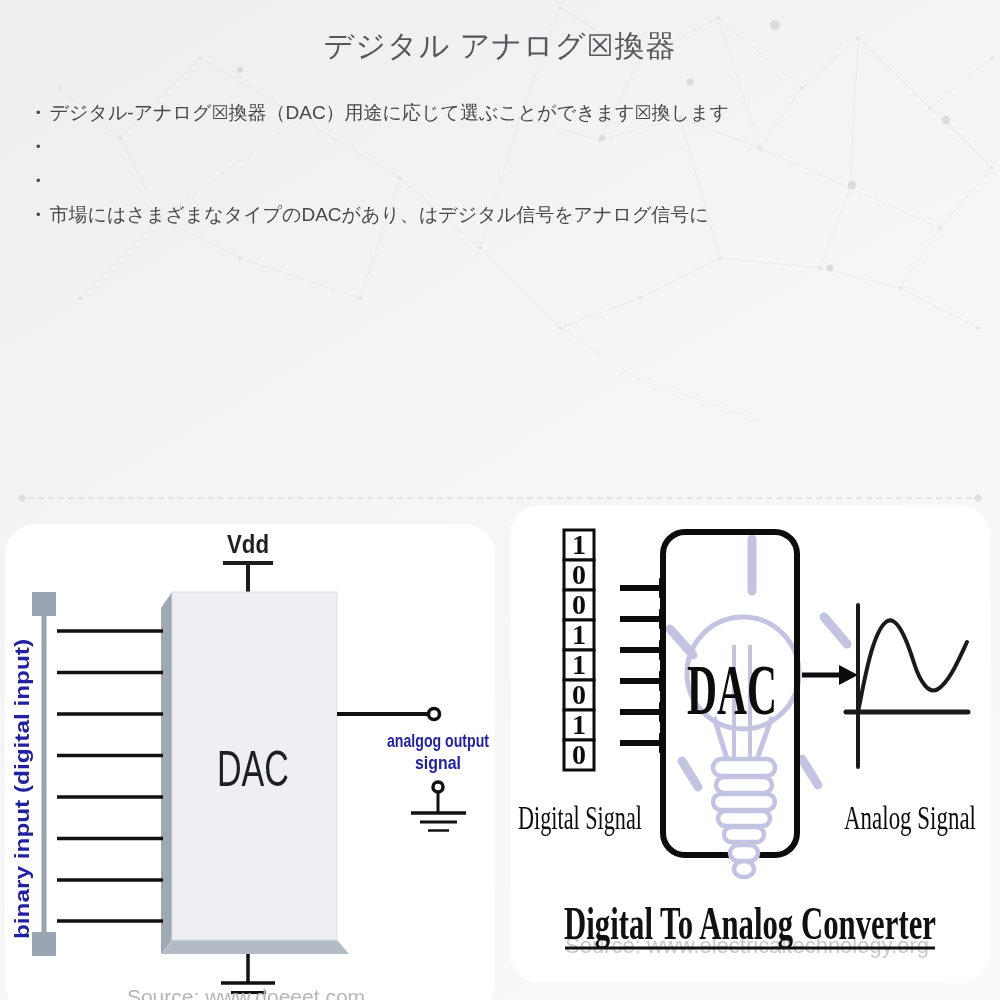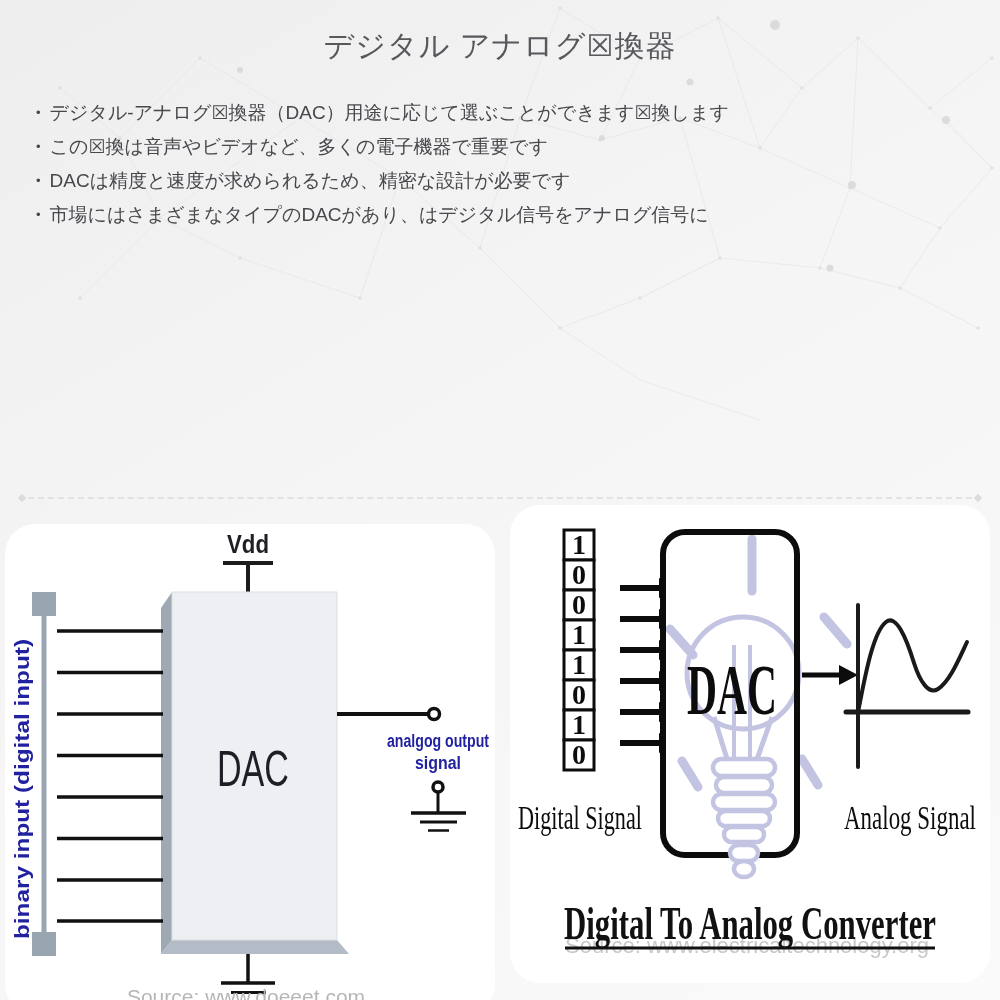--- a/index.html
+++ b/index.html
@@ -97,25 +97,23 @@
 
   <h1 class="title">デジタル アナログ☒換器</h1>
 
   <ul class="bullets">
     <li>
       <span class="bm">•</span>
       <span>デジタル-アナログ☒換器（DAC）用途に応じて選ぶことができます☒換します</span>
       </li>
     <li>
       <span class="bm">•</span>
-      <span>この☒換は音声やビデオなど、多くの電子機器で重要です</span>
-      </li>
-    <li>
-      <span class="bm">•</span>
-      <span>DACは精度と速度が求められるため、精密な設計が必要です</span>
+      </li>
+    <li>
+      <span class="bm">•</span>
       </li>
     <li>
       <span class="bm">•</span>
       <span>市場にはさまざまなタイプのDACがあり、はデジタル信号をアナログ信号に</span>
       </li>
   </ul>
 
   <div class="separator">
     <span class="end end-l"></span>
     <span class="end end-r"></span>

